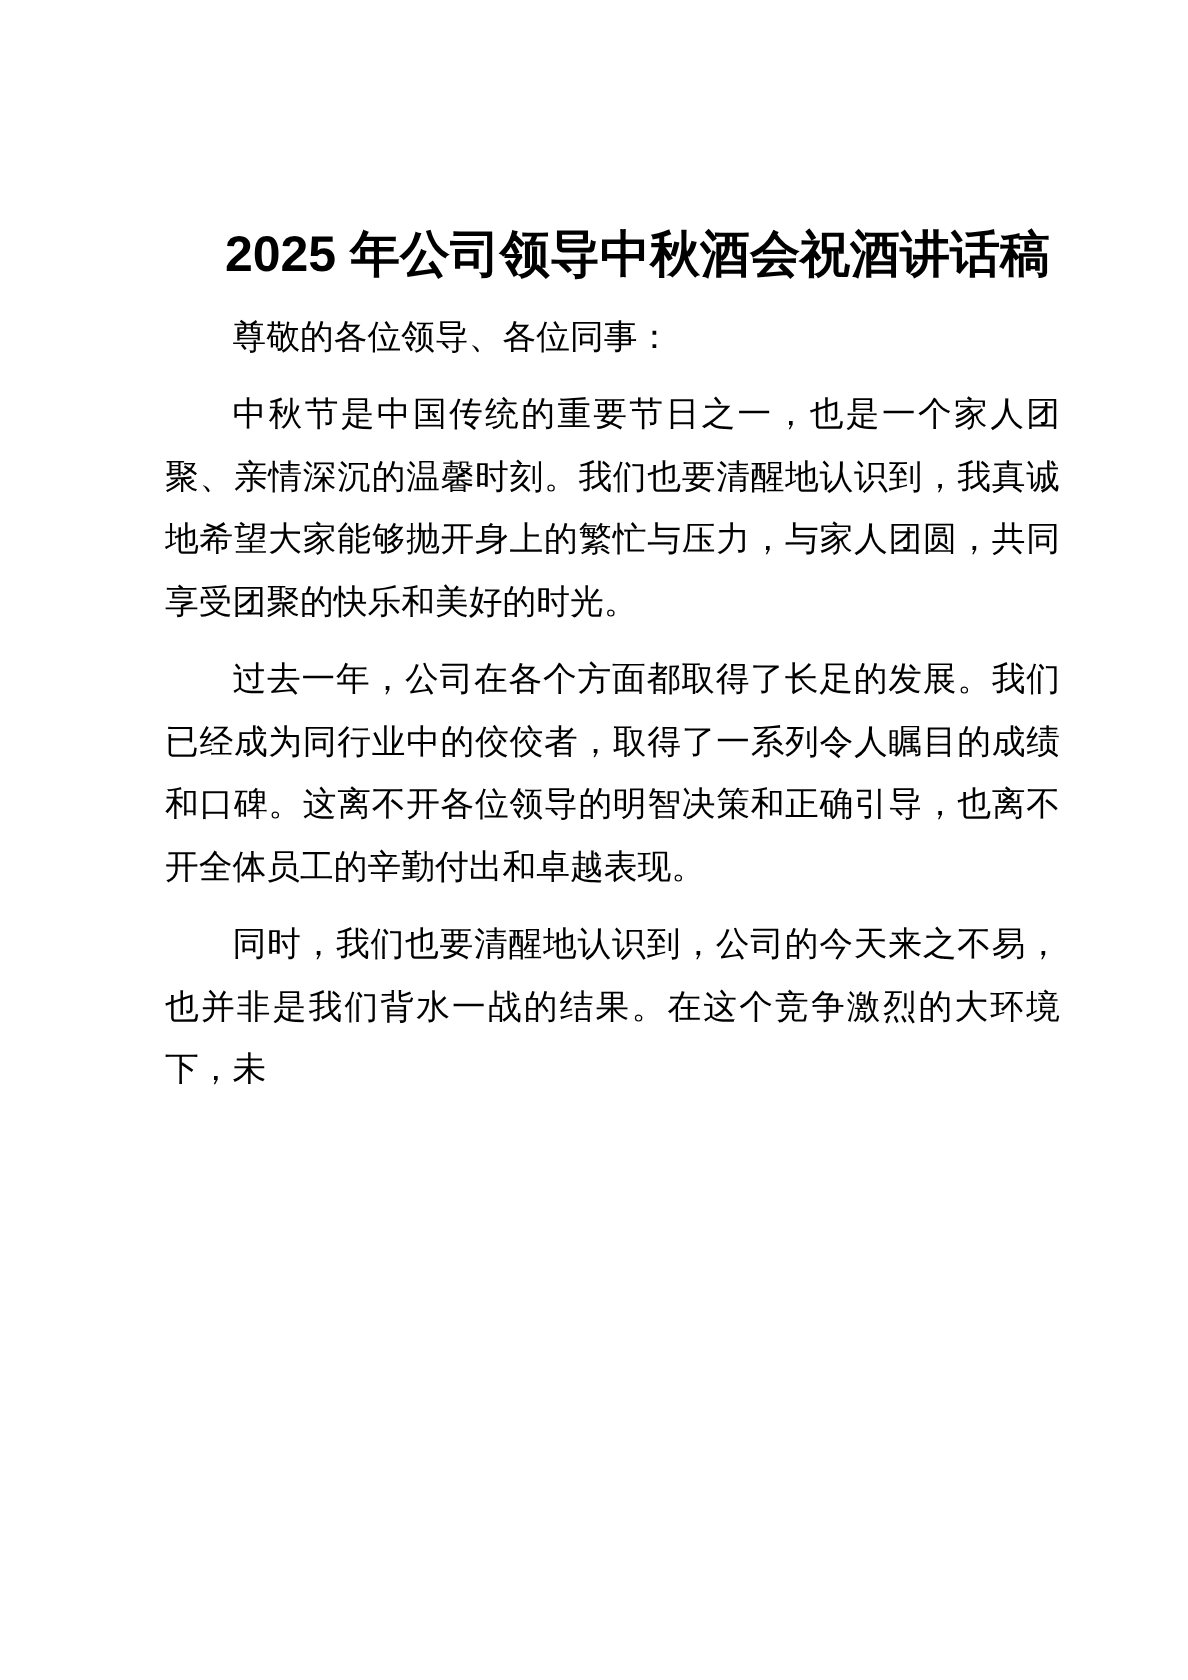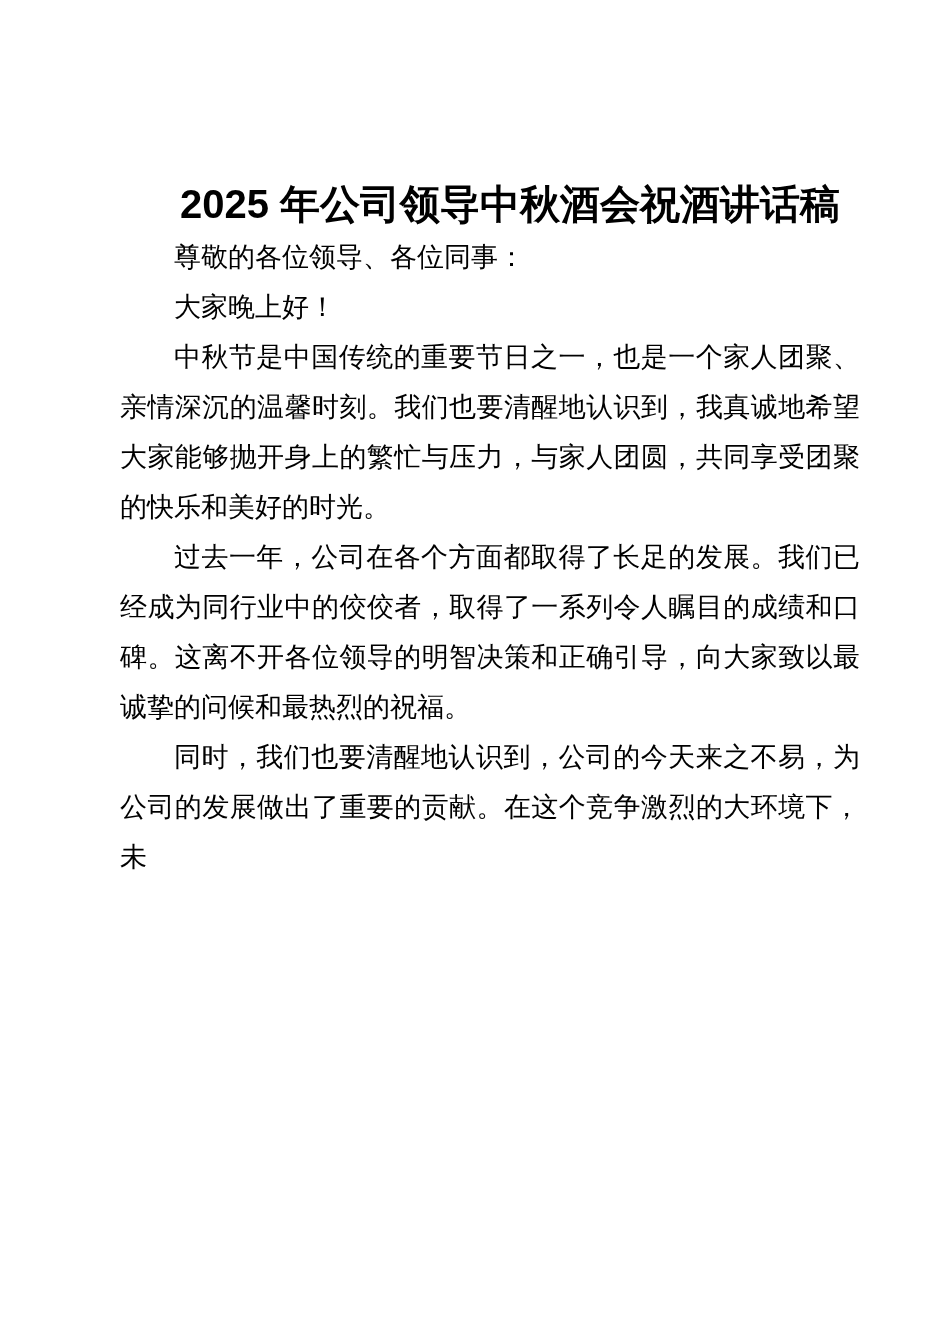--- a/index.html
+++ b/index.html
@@ -27,34 +27,33 @@
     left: 20px;
     margin: 0;
     font-size: 40px;
     line-height: 56px;
     font-weight: 700;
     text-align: center;
     white-space: nowrap;
     color: #000000;
   }
   .doc-para {
-    margin: 0;
+    margin: 12px;
     font-size: 27px;
     line-height: 50px;
     text-indent: 2em;
     text-align: justify;
     line-break: strict;
     color: #000000;
   }
 </style>
 </head>
 <body>
 
 <div class="doc-page">
   <div class="doc-content">
     <h1 class="doc-title">2025 年公司领导中秋酒会祝酒讲话稿</h1>
     <p class="doc-para">尊敬的各位领导、各位同事：</p>
-    <p class="doc-para">大家晚上好！</p>
     <p class="doc-para">中秋节是中国传统的重要节日之一，也是一个家人团聚、亲情深沉的温馨时刻。我们也要清醒地认识到，我真诚地希望大家能够抛开身上的繁忙与压力，与家人团圆，共同享受团聚的快乐和美好的时光。</p>
-    <p class="doc-para">过去一年，公司在各个方面都取得了长足的发展。我们已经成为同行业中的佼佼者，取得了一系列令人瞩目的成绩和口碑。这离不开各位领导的明智决策和正确引导，向大家致以最诚挚的问候和最热烈的祝福。</p>
-    <p class="doc-para">同时，我们也要清醒地认识到，公司的今天来之不易，为公司的发展做出了重要的贡献。在这个竞争激烈的大环境下，未</p>
+    <p class="doc-para">过去一年，公司在各个方面都取得了长足的发展。我们已经成为同行业中的佼佼者，取得了一系列令人瞩目的成绩和口碑。这离不开各位领导的明智决策和正确引导，也离不开全体员工的辛勤付出和卓越表现。</p>
+    <p class="doc-para">同时，我们也要清醒地认识到，公司的今天来之不易，也并非是我们背水一战的结果。在这个竞争激烈的大环境下，未</p>
   </div>
 </div>
 
 </body></html>

